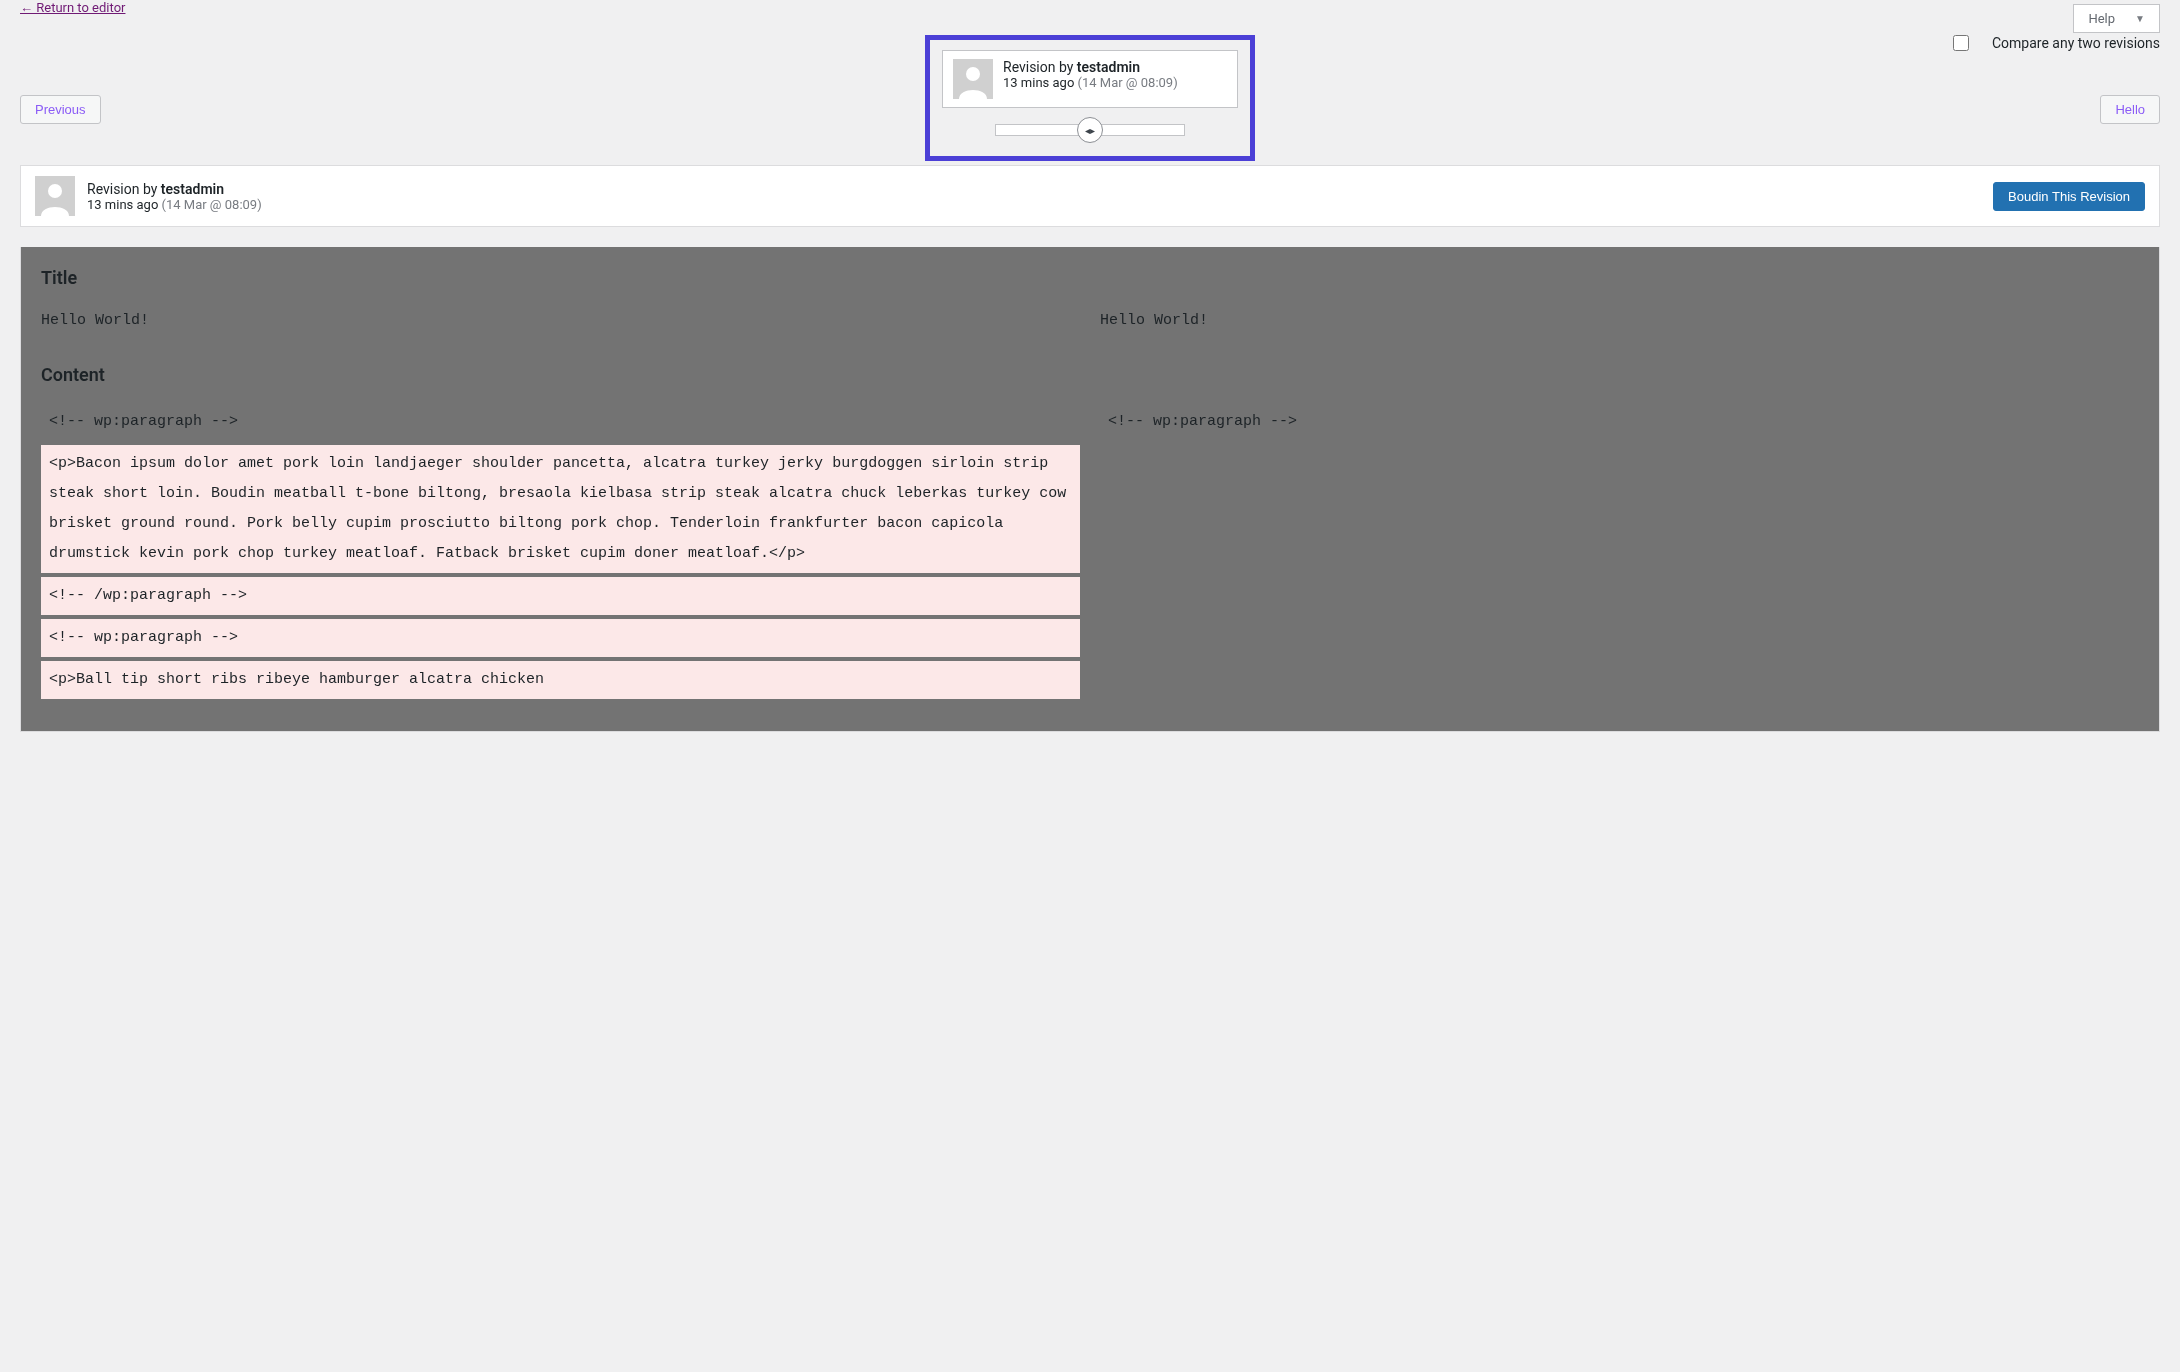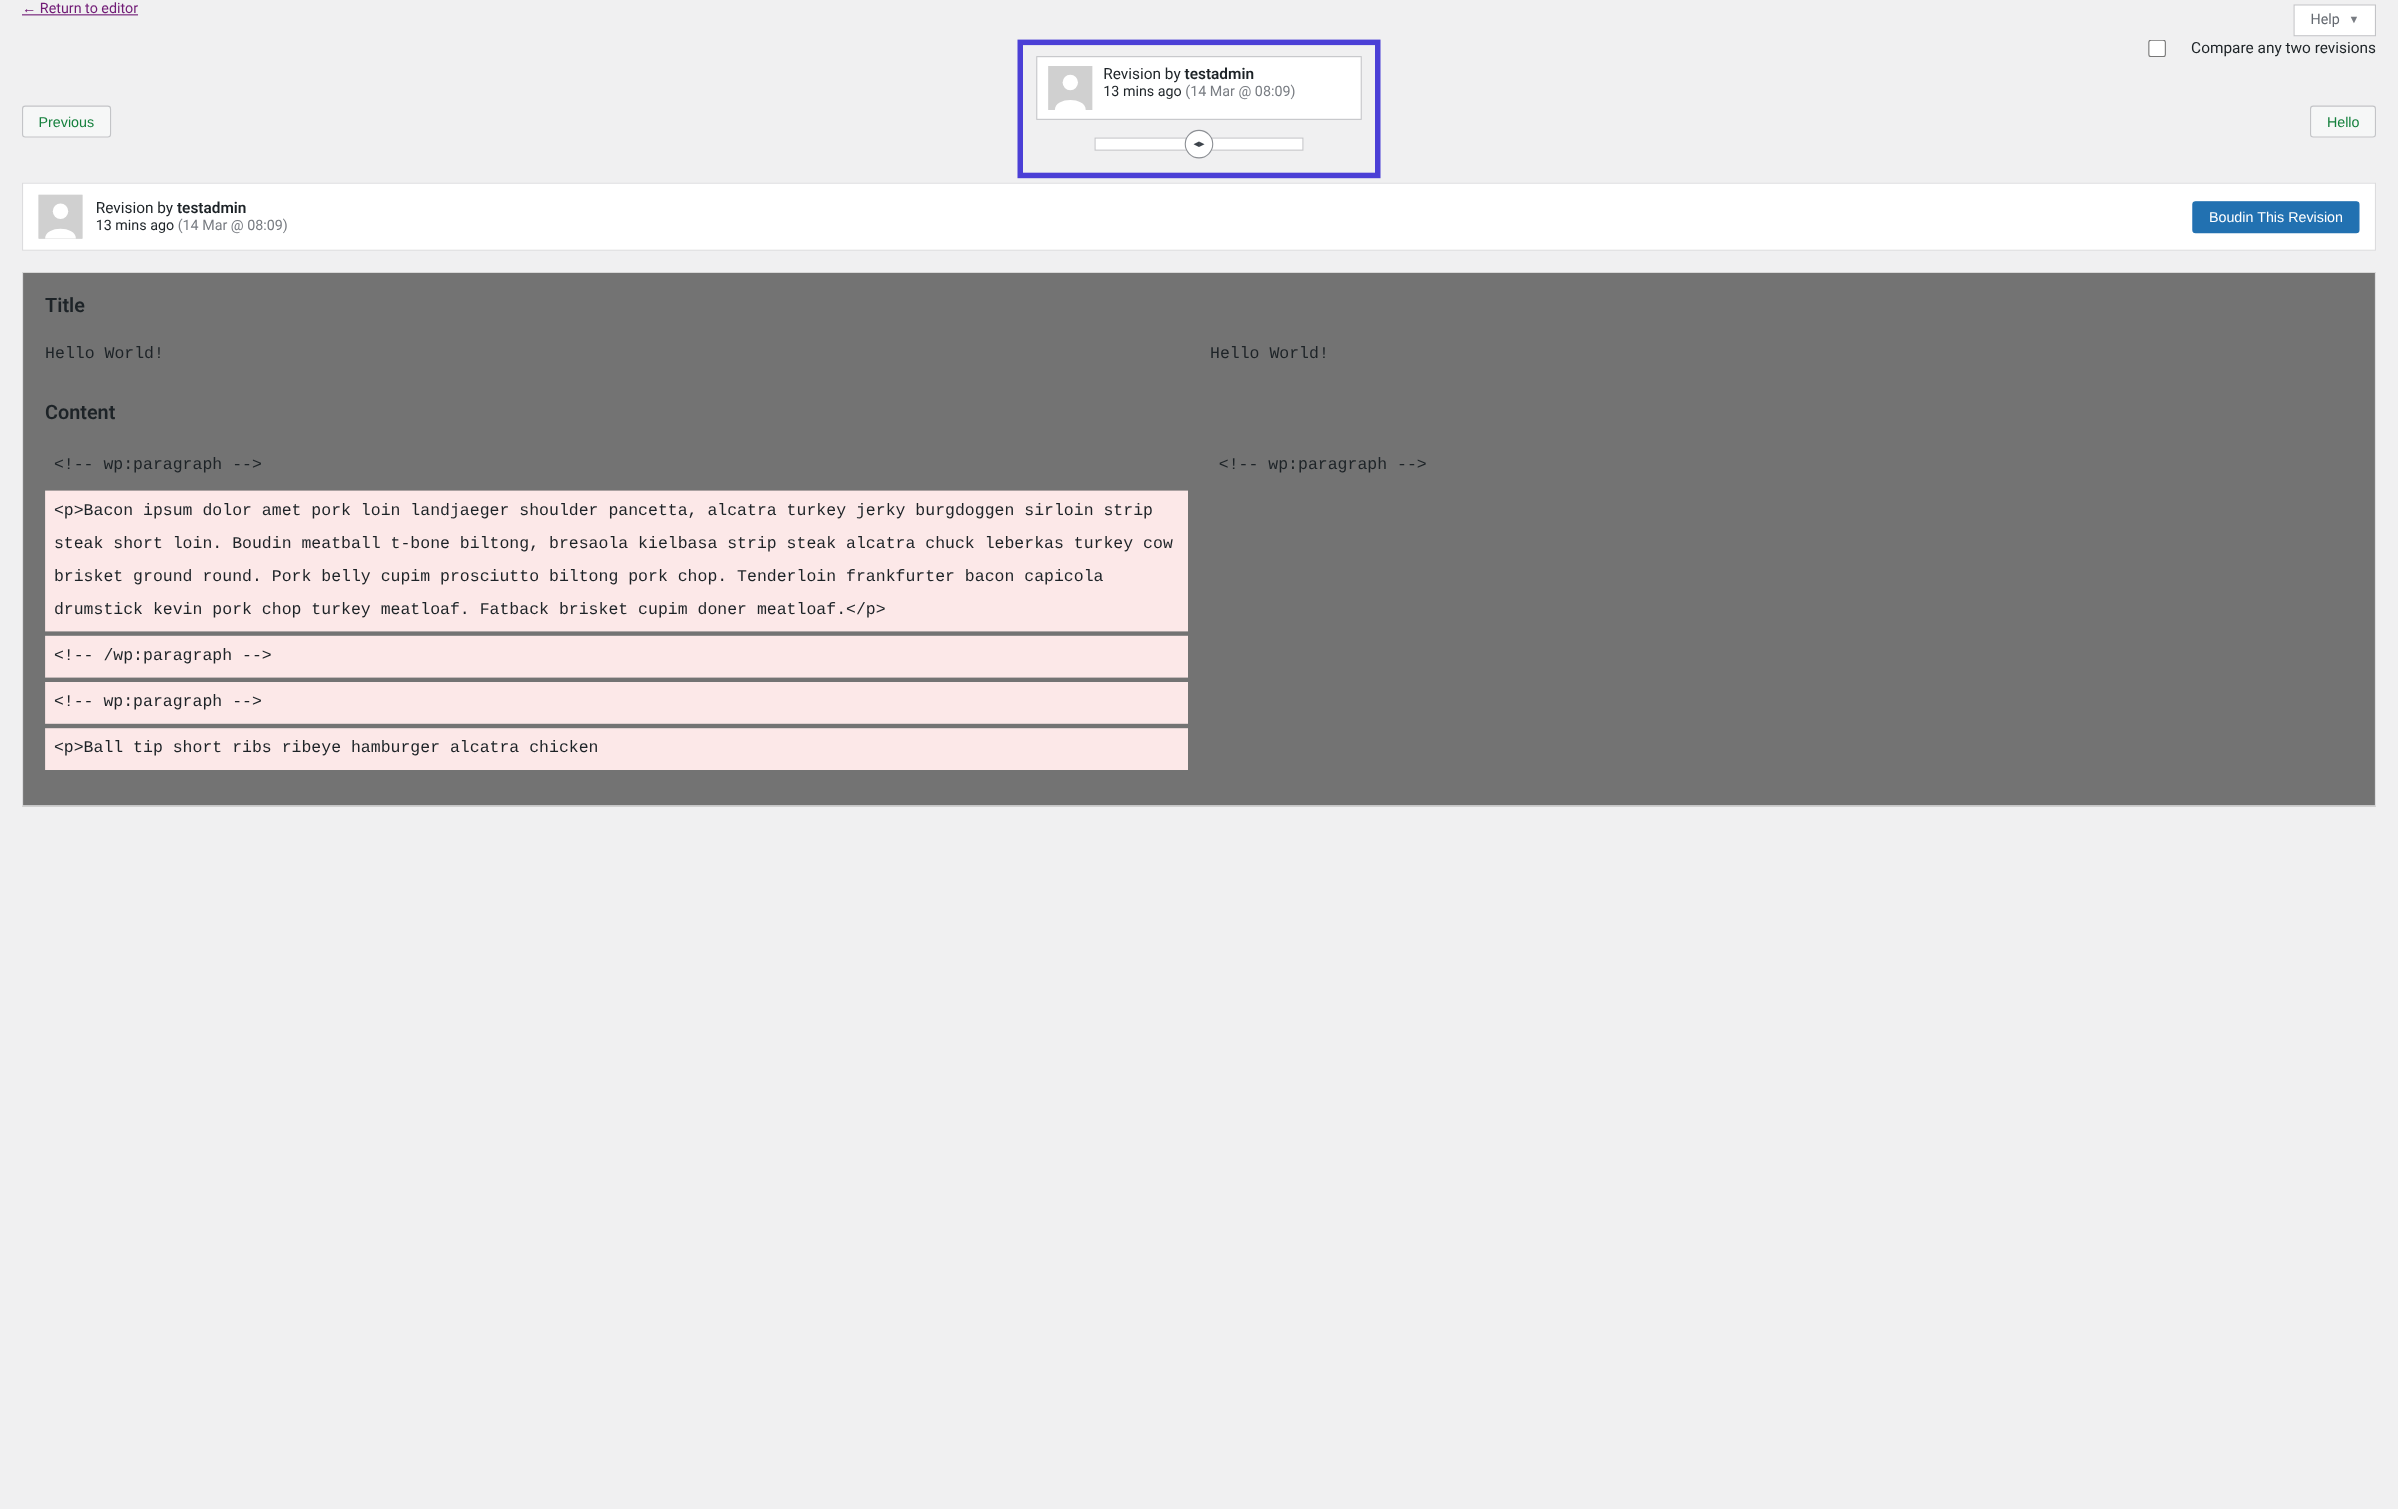--- a/index.html
+++ b/index.html
@@ -15,21 +15,21 @@
     top: 4px;
     right: 20px;
     background: #fff;
     border: 1px solid #c3c4c7;
     padding: 6px 14px;
     font-size: 13px;
     color: #646970;
     cursor: pointer;
     display: flex;
     align-items: center;
-    gap: 8px;
+    gap: 20px;
   }
   .help-tab .tri { font-size: 10px; color: #787c82; }
   h1.page-title {
     font-size: 23px;
     font-weight: 400;
     padding: 20px 0 4px 0;
     color: #1d2327;
   }
   h1.page-title a {
     color: #2271b1;
@@ -42,21 +42,21 @@
     display: inline-block;
     margin-bottom: 20px;
   }
   .revisions-controls {
     position: relative;
     height: 120px;
   }
   .btn {
     background: #f6f7f7;
     border: 1px solid #c3c4c7;
-    color: #15803d;
+    color: #8b5cf6;
     padding: 6px 14px;
     font-size: 13px;
     cursor: pointer;
     border-radius: 3px;
   }
   .btn-primary {
     background: #2271b1;
     border-color: #2271b1;
     color: #fff;
   }

